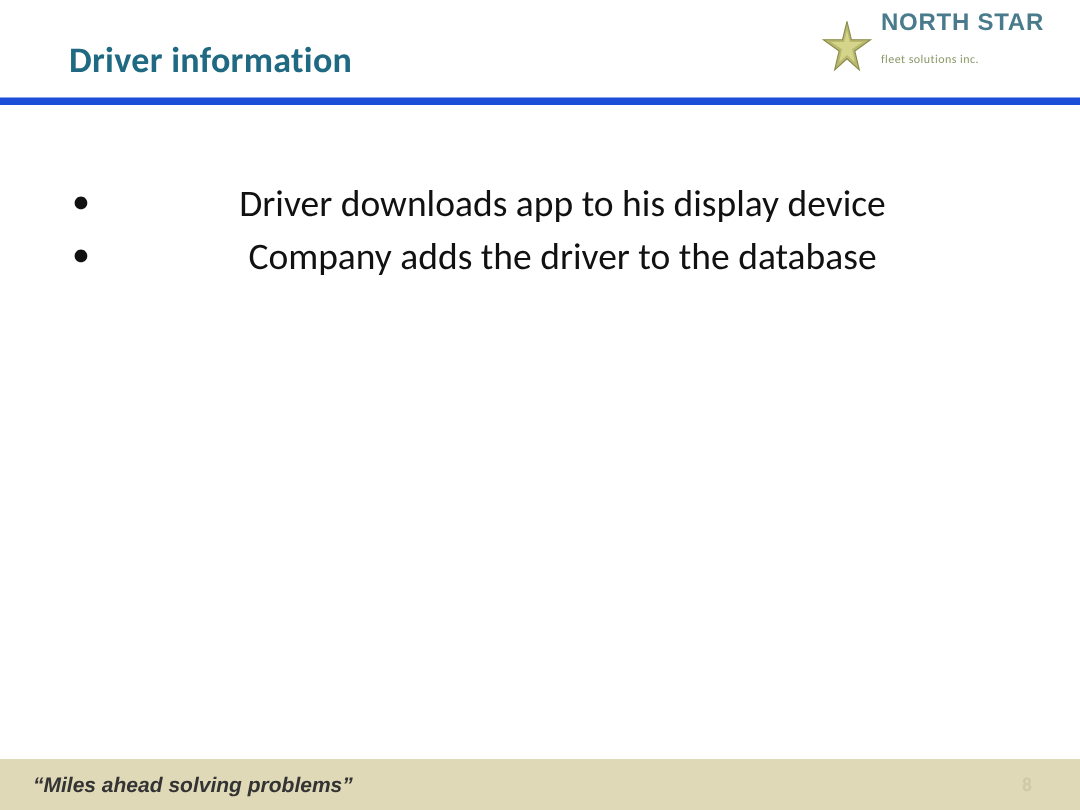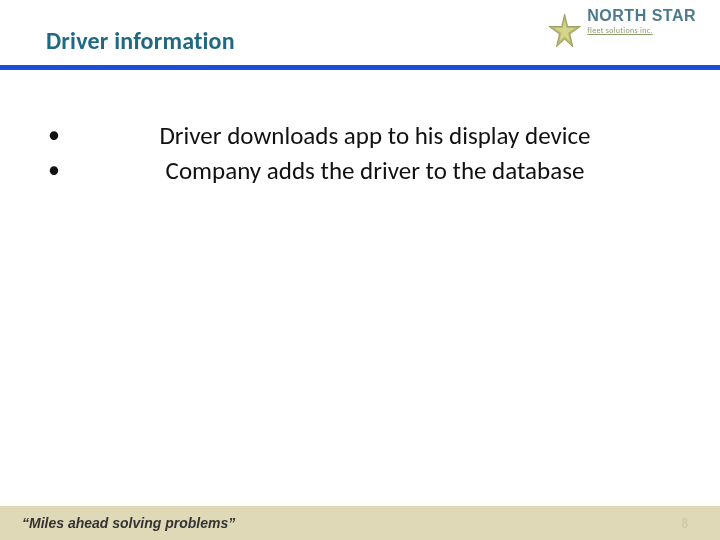--- a/index.html
+++ b/index.html
@@ -39,22 +39,21 @@
     font-size: 16px;
     color: #4a7b8c;
     letter-spacing: 0.5px;
     white-space: nowrap;
   }
   .logo-sub {
     font-size: 8px;
     color: #8a9a6a;
     letter-spacing: 0.3px;
     white-space: nowrap;
-    margin-top: 2px;
-    text-decoration: underline;
+    margin-top: 12px;
   }
 
   .content {
     position: absolute;
     top: 120px; left: 46px; right: 40px;
   }
   .bullet-list { list-style: none; }
   .bullet-item {
     font-size: 25px;
     color: #111;

